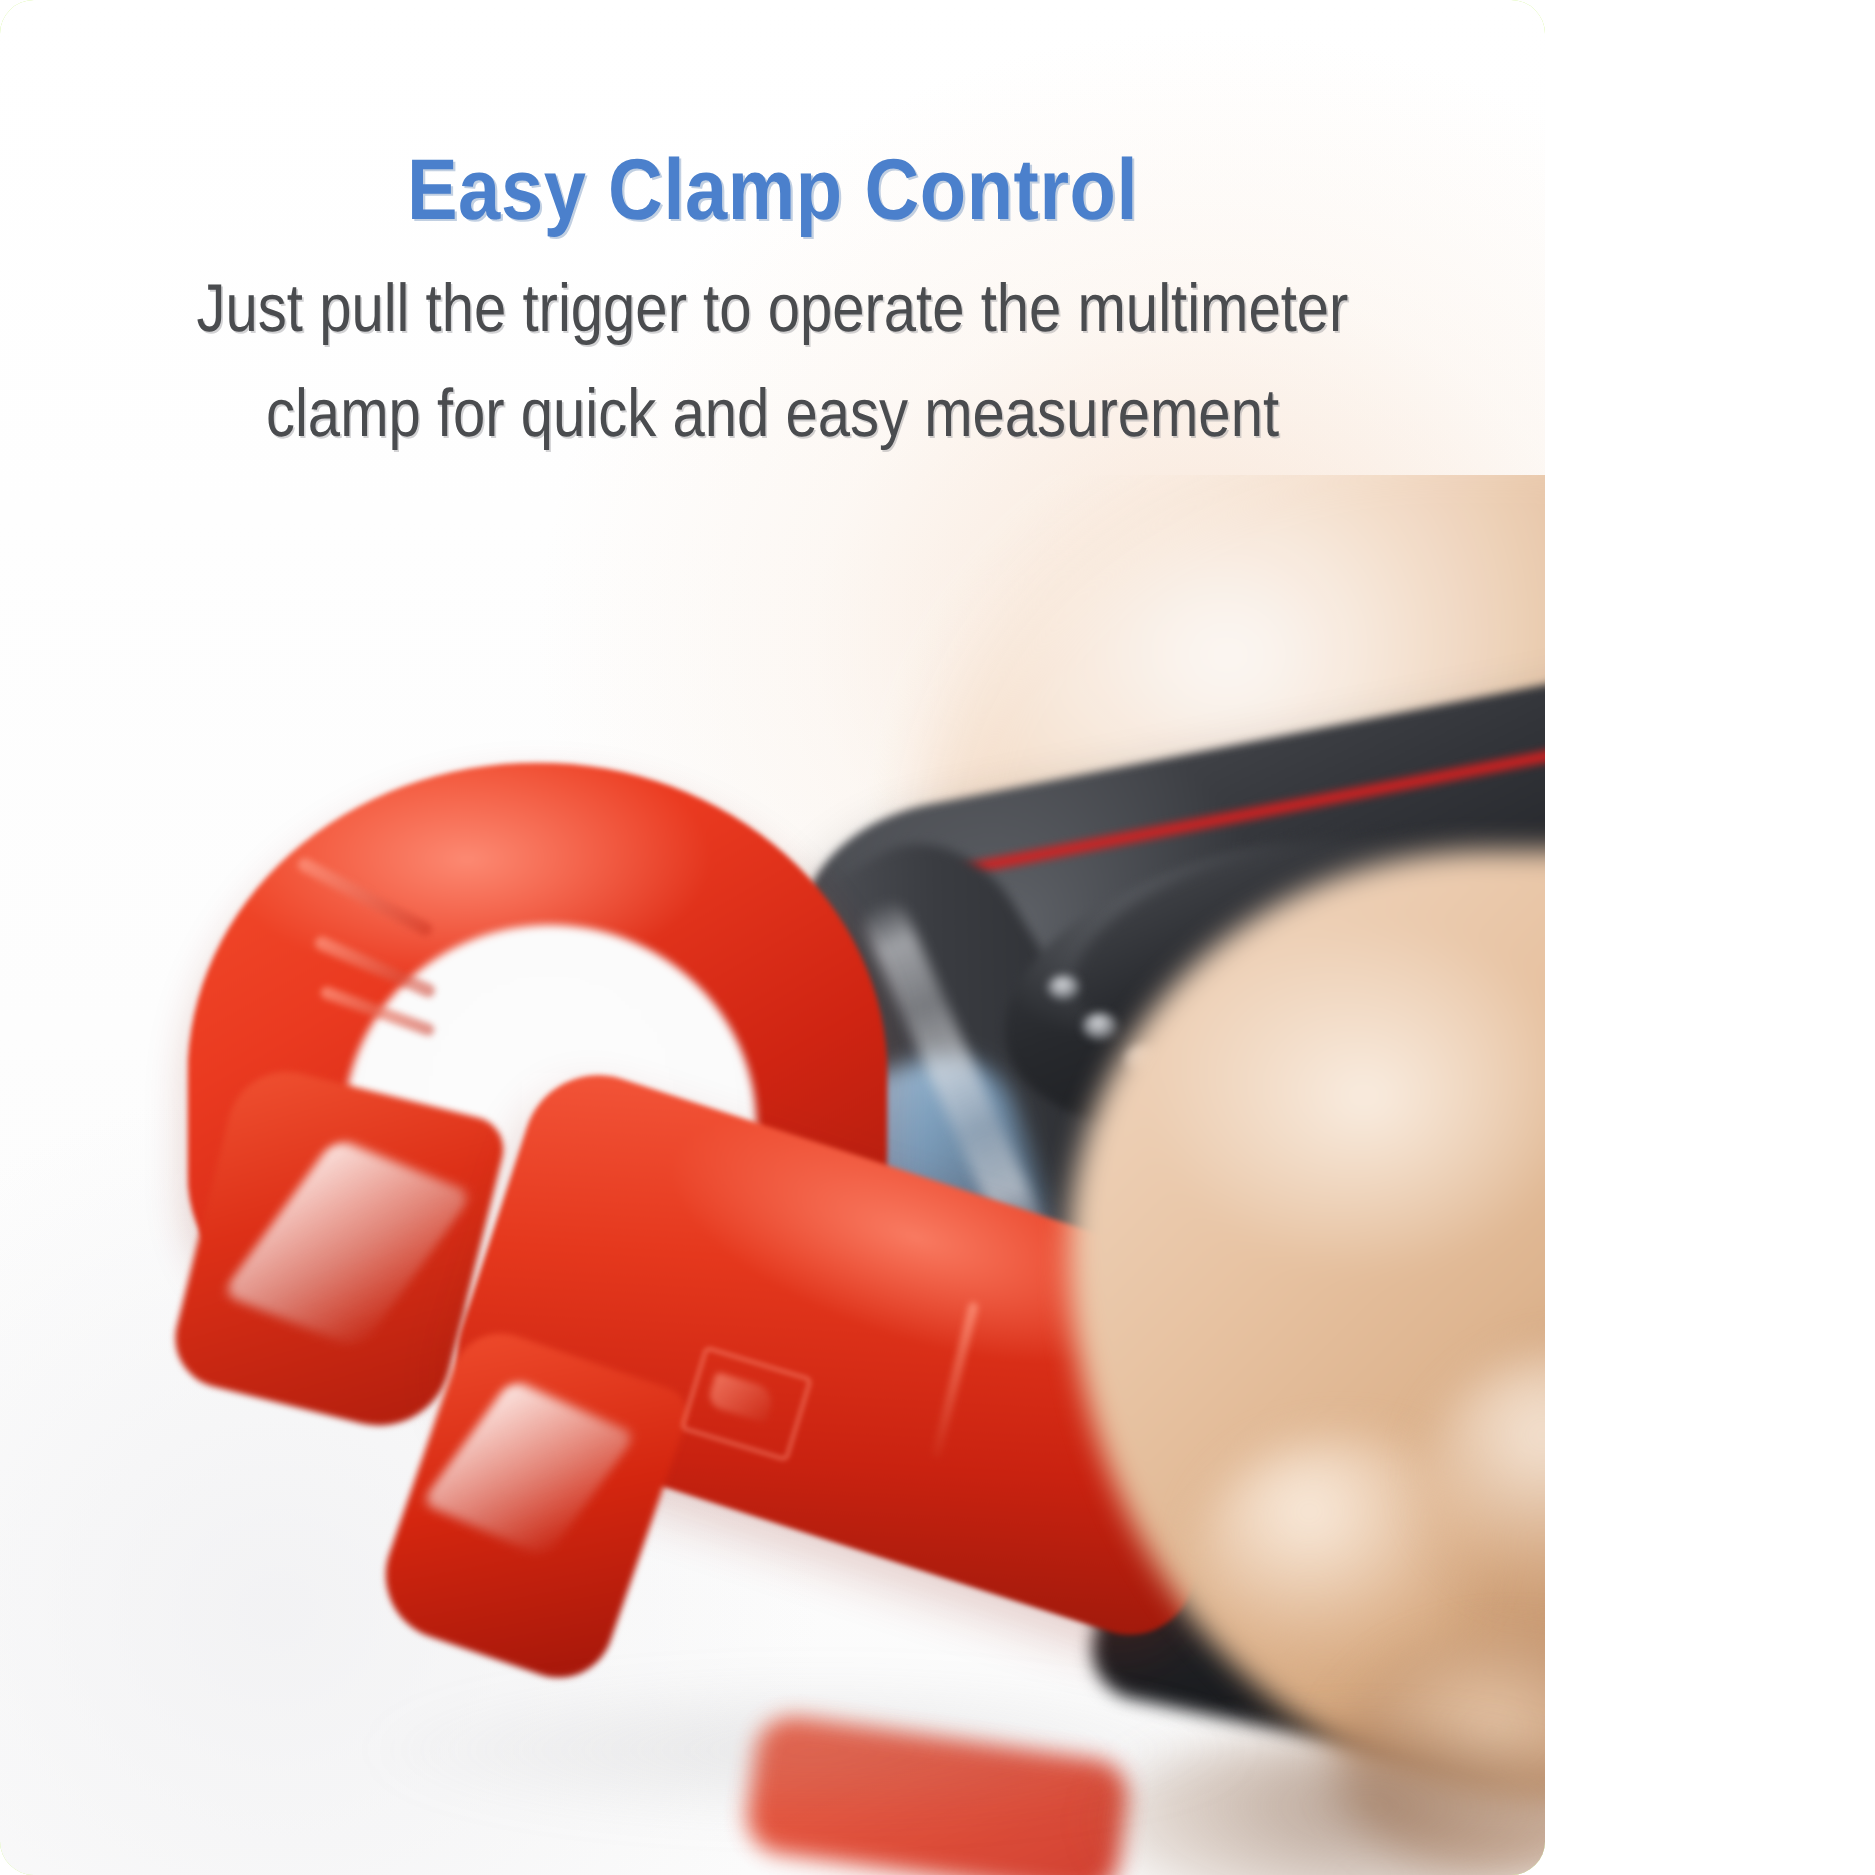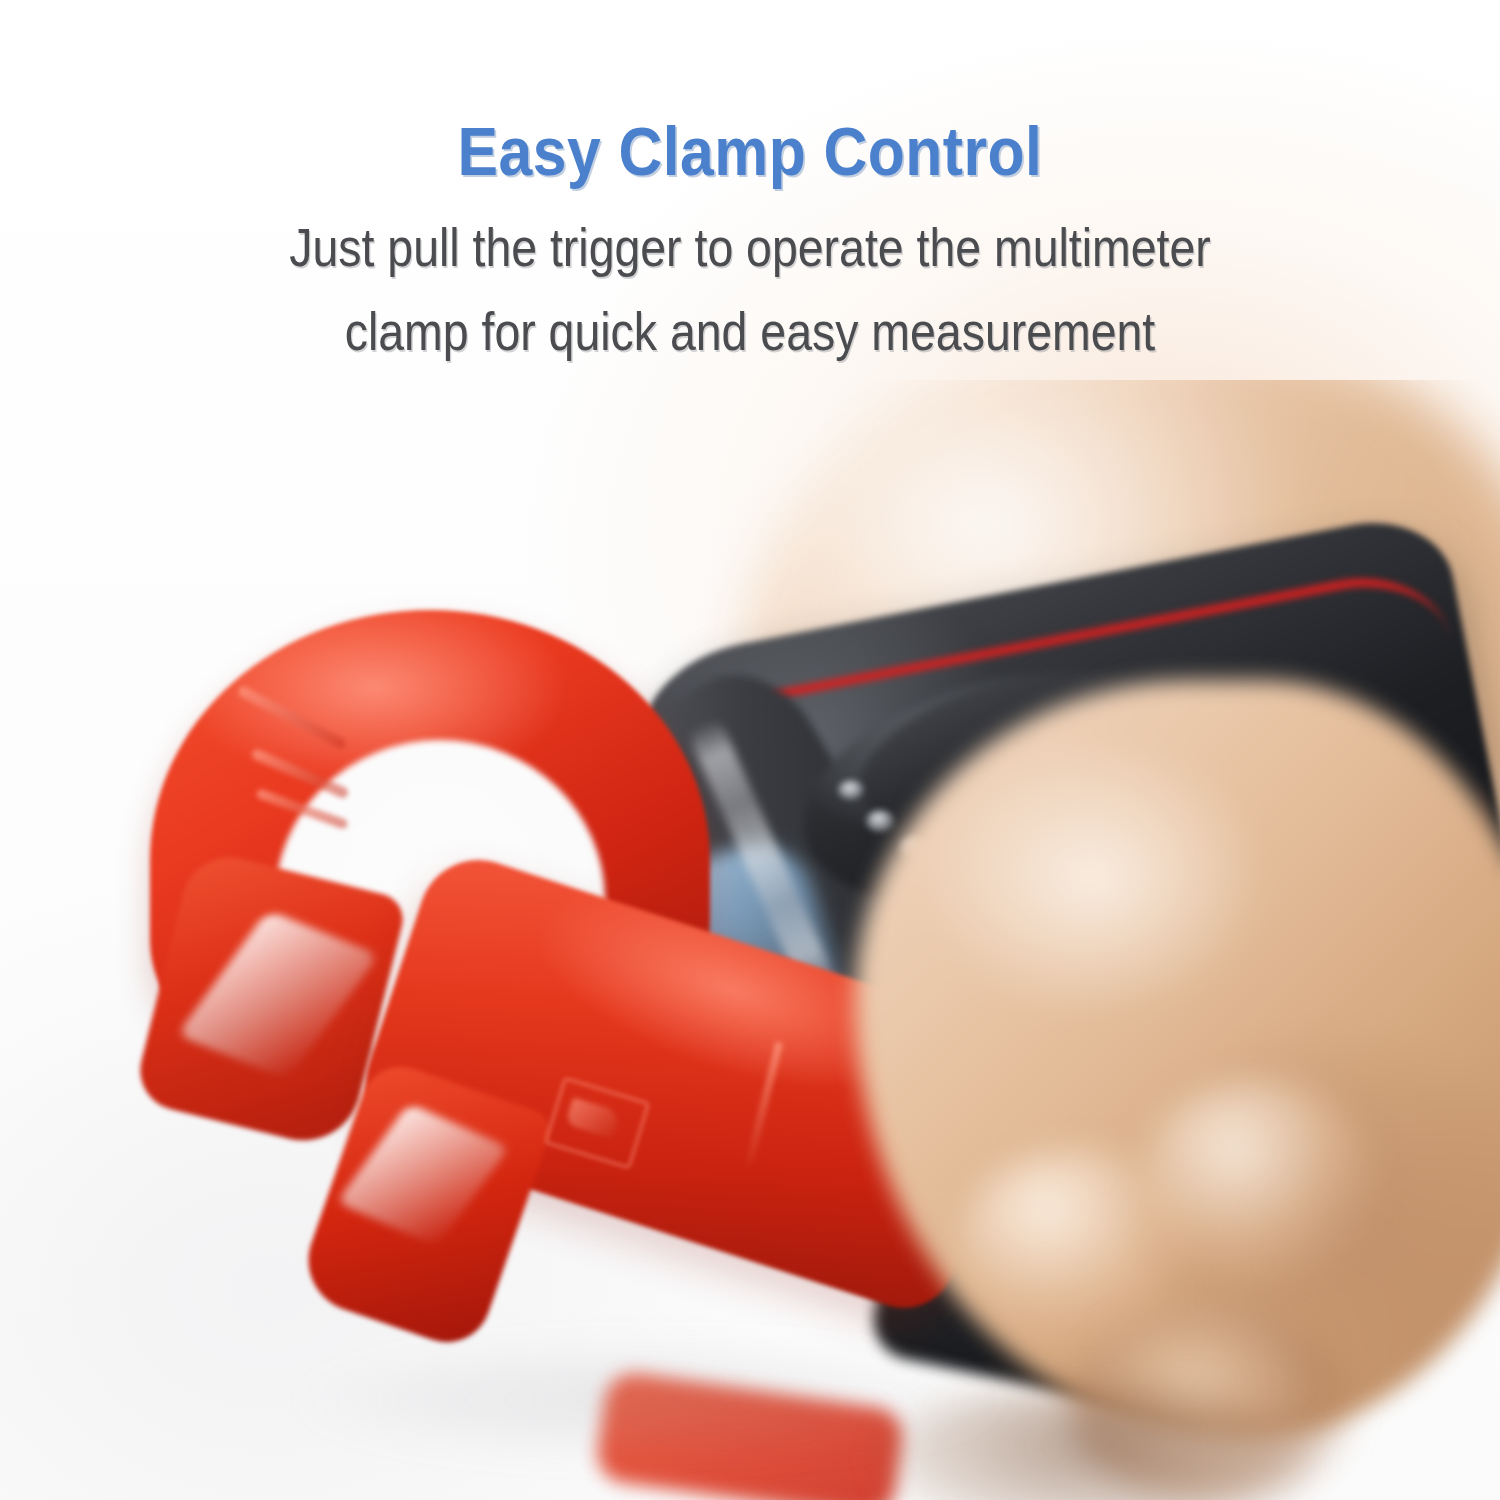--- a/index.html
+++ b/index.html
@@ -2,25 +2,26 @@
 <html><head>
 <meta charset="utf-8">
 <style>
   html, body {
     margin: 0;
     padding: 0;
     background: #ffffff;
   }
   #stage {
     position: relative;
-    width: 1500px;
+    width: 1236px;
     height: 1500px;
     overflow: hidden;
     background: #bef264;
     font-family: "Liberation Sans", sans-serif;
+    border-radius: 27px;
   }
 
   
   .bg-wash {
     position: absolute;
     inset: 0;
     background:
       radial-gradient(ellipse 60% 45% at 78% 34%, rgba(243,206,178,0.55) 0%, rgba(248,226,206,0.22) 42%, rgba(255,255,255,0) 72%),
       radial-gradient(ellipse 50% 40% at 18% 86%, rgba(240,240,242,0.8) 0%, rgba(255,255,255,0) 70%),
       linear-gradient(180deg, #ffffff 0%, #fdfdfd 55%, #fbfbfb 100%);

